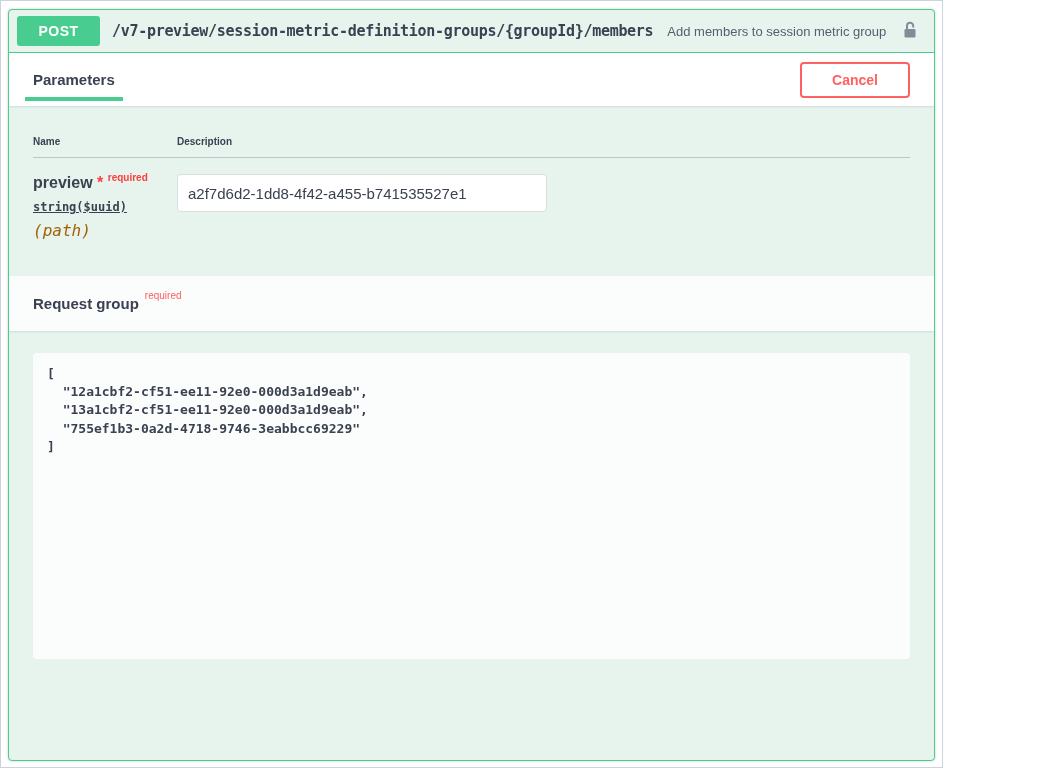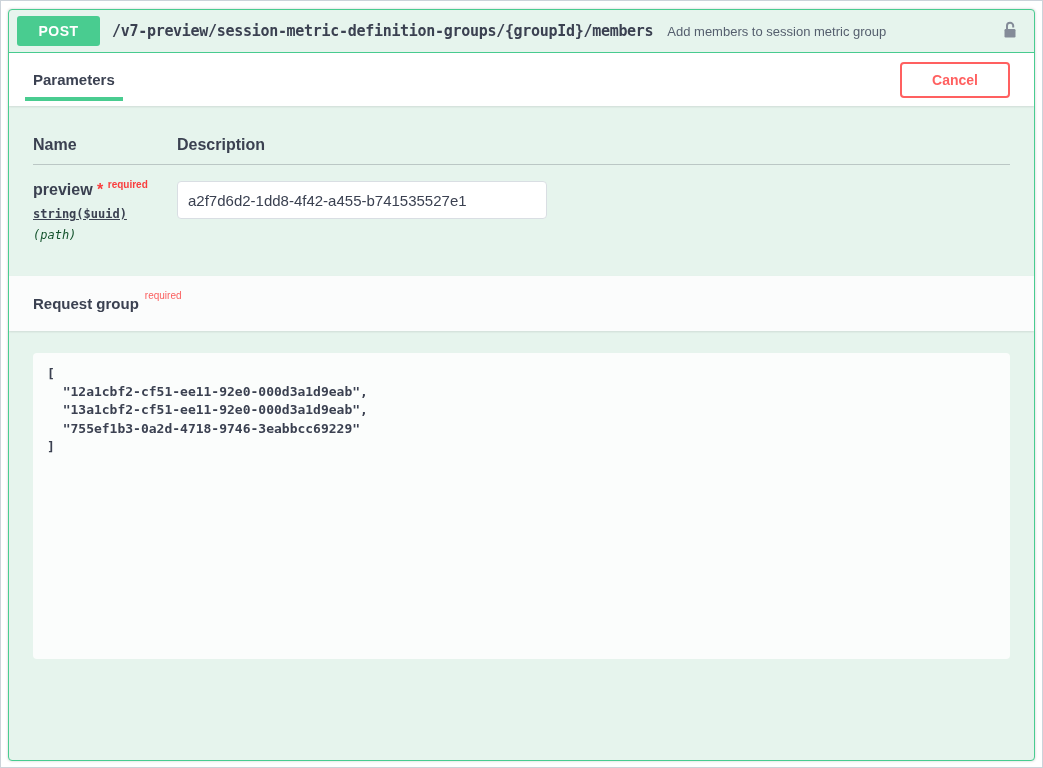--- a/index.html
+++ b/index.html
@@ -3,21 +3,21 @@
 <meta charset="utf-8">
 <style>
   * { box-sizing: border-box; margin: 0; padding: 0; }
   html, body { width: 1043px; height: 768px; }
   body {
     font-family: "Liberation Sans", sans-serif;
     background: #ffffff;
     color: #3b4151;
   }
   .page {
-    width: 1043px; height: 768px;
+    width: 943px; height: 768px;
     border: 1px solid #ccd3da;
     background: #ffffff;
     padding: 8px 7px;
   }
   .opblock {
     width: 100%; height: 752px;
     border: 1px solid #49cc90;
     border-radius: 4px;
     background: #e6f4ed;
     box-shadow: 0 0 3px rgba(0,0,0,.19);
@@ -79,37 +79,37 @@
     font-family: Liberation Sans, sans-serif;
     padding: 8px 30px; cursor: pointer;
   }
   
   .params-section {
     height: 170px; flex: 0 0 170px;
     padding: 30px 24px 0 24px;
   }
   .param-head { display: flex; border-bottom: 1px solid rgba(59,65,81,.25); padding-bottom: 10px; }
   .param-head .col-name, .param-head .col-desc {
-    font-size: 16px; font-weight: bold; color: #3b4151;
+    font-size: 10px; font-weight: bold; color: #3b4151;
   }
   .col-name { width: 144px; flex: 0 0 144px; }
   .col-desc { flex: 1 1 auto; }
   .param-row { display: flex; padding-top: 16px; }
   .param-name { font-size: 16px; font-weight: bold; color: #3b4151; }
   .required-star { color: #f93e3e; font-weight: bold; }
   .required-label { color: #f93e3e; font-size: 10px; vertical-align: top; position: relative; top: -2px; }
   .param-type {
     font-family: "DejaVu Sans Mono", monospace;
     font-weight: bold; font-size: 12px; color: #3b4151;
     margin-top: 8px;
     text-decoration: underline;
   }
   .param-in {
     font-family: "DejaVu Sans Mono", monospace;
-    font-style: italic; font-size: 12px; color: #14532d;
+    font-style: italic; font-size: 16px; color: #a16207;
     margin-top: 7px;
   }
   .param-value-input {
     width: 370px; height: 38px;
     border: 1px solid #d9dee3; border-radius: 4px;
     background: #ffffff;
     font-family: "Liberation Sans", sans-serif;
     font-size: 15px; color: #3b4151;
     padding: 0 10px;
     outline: none;

